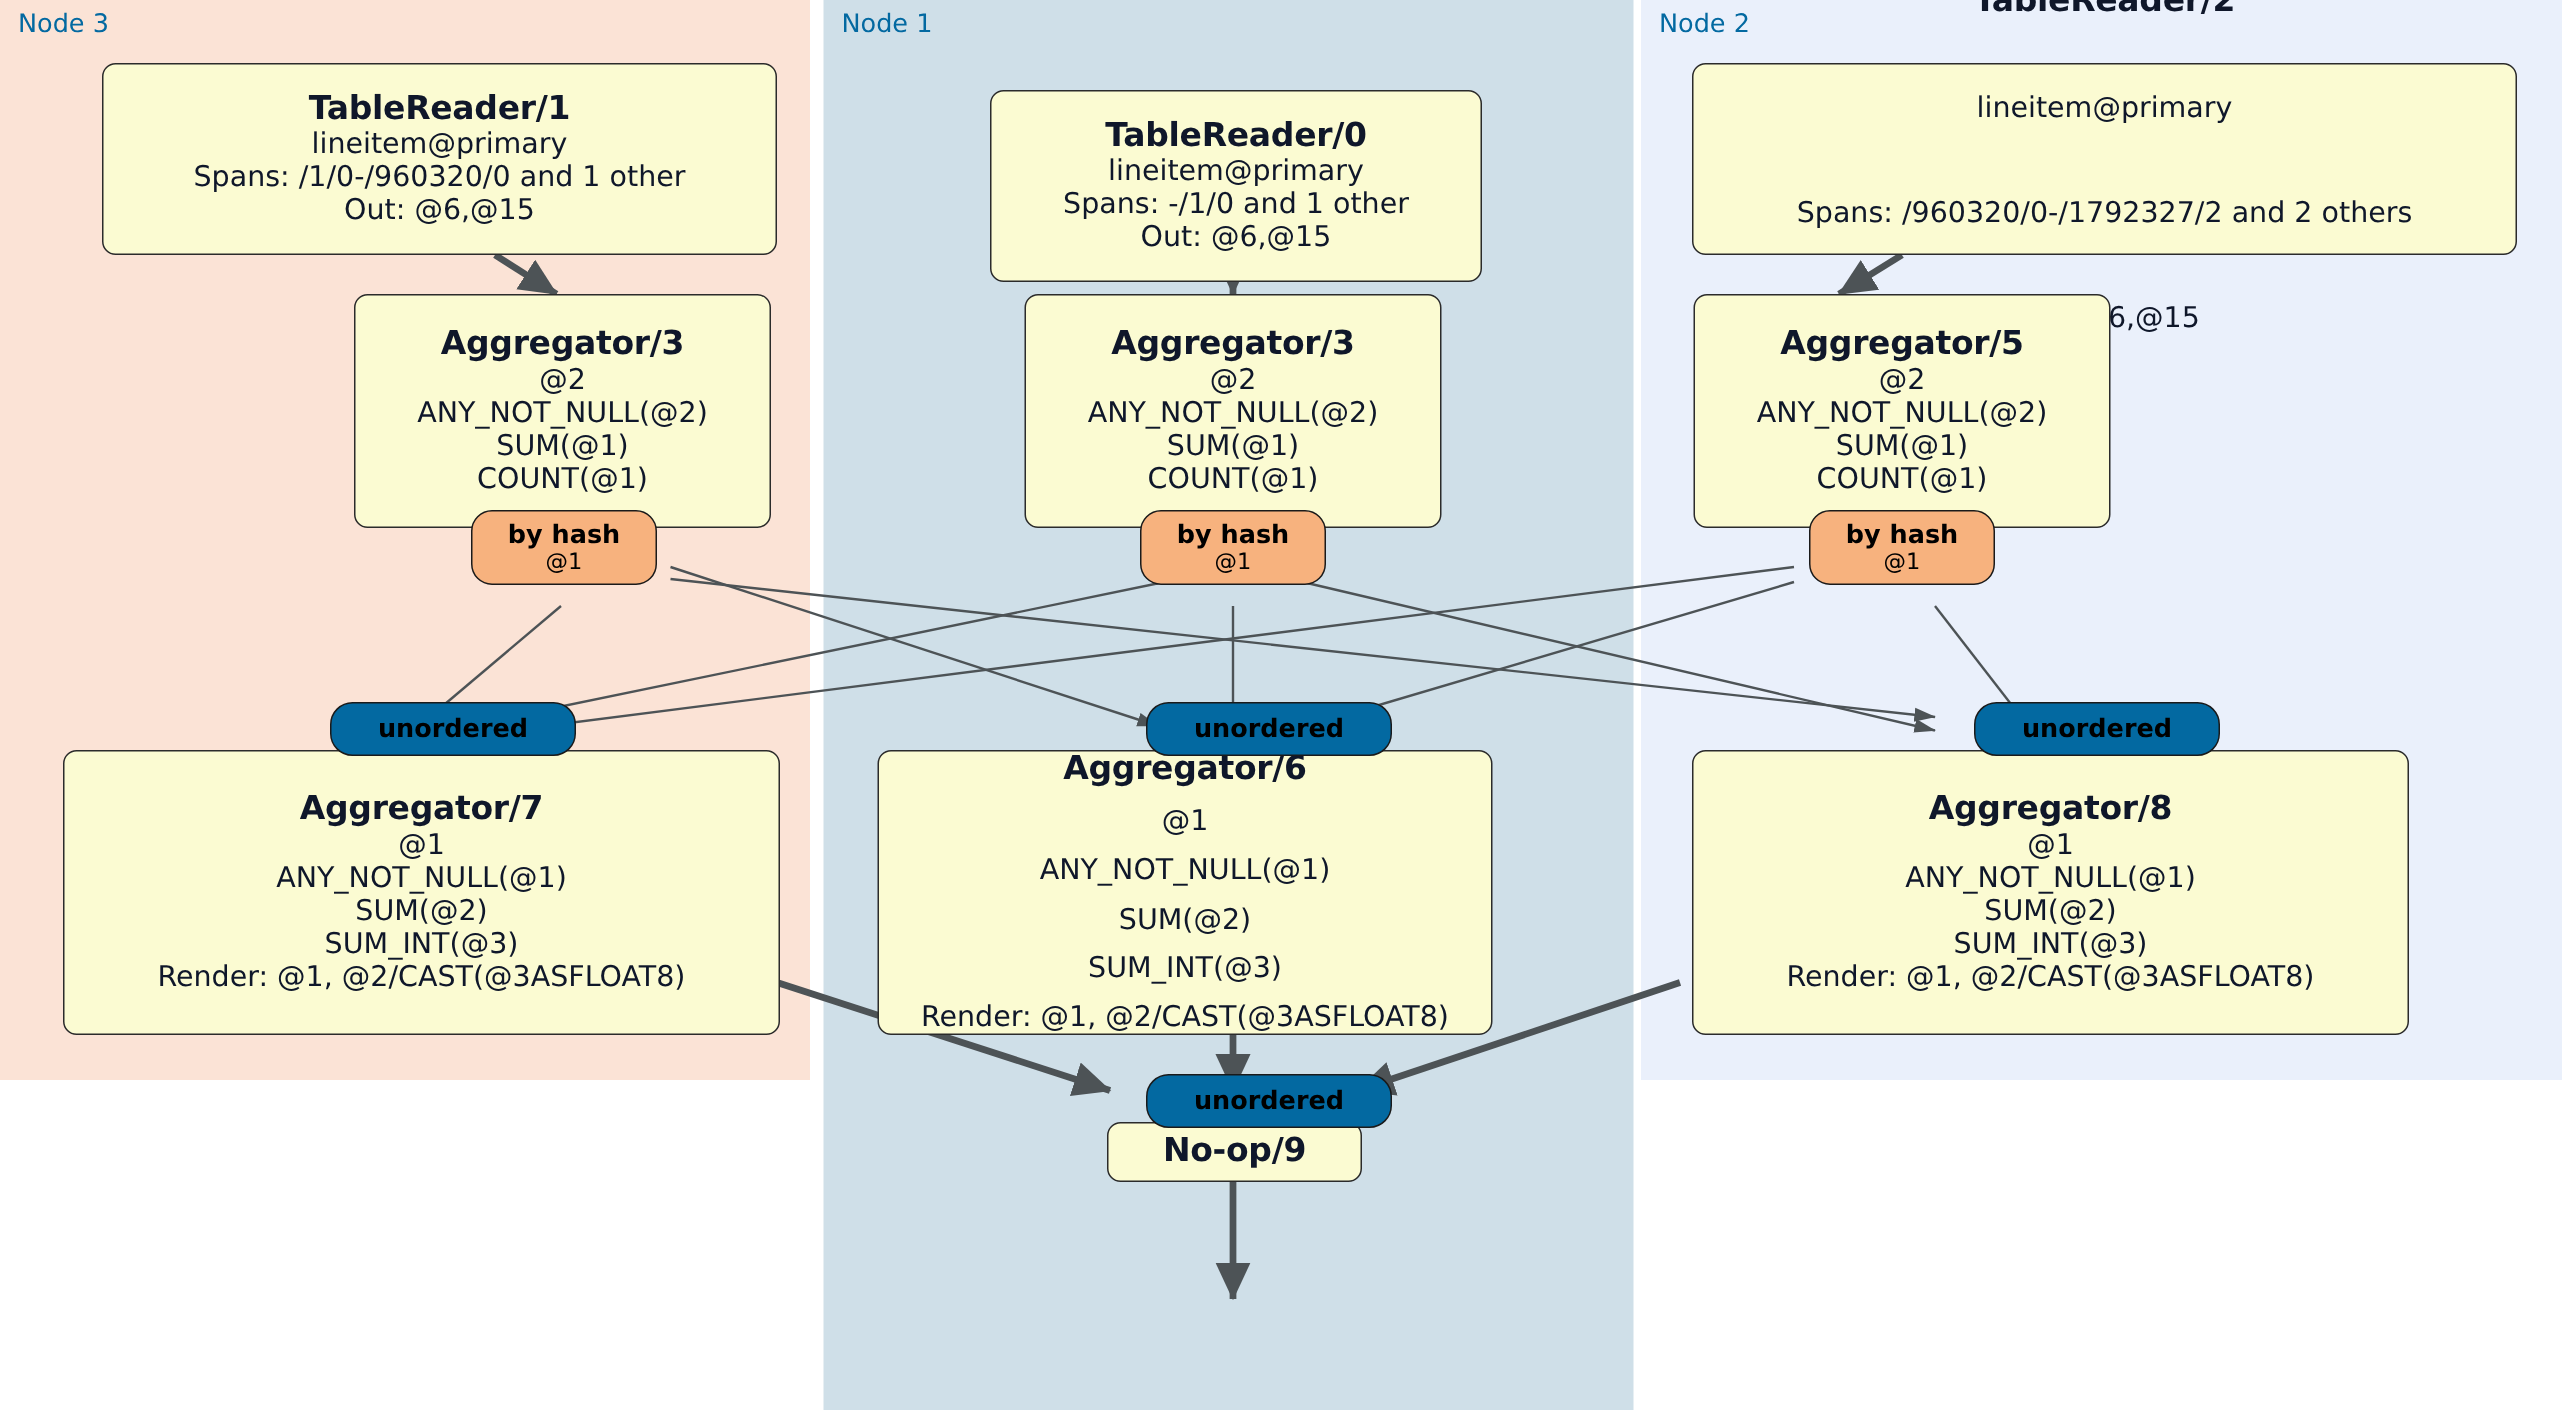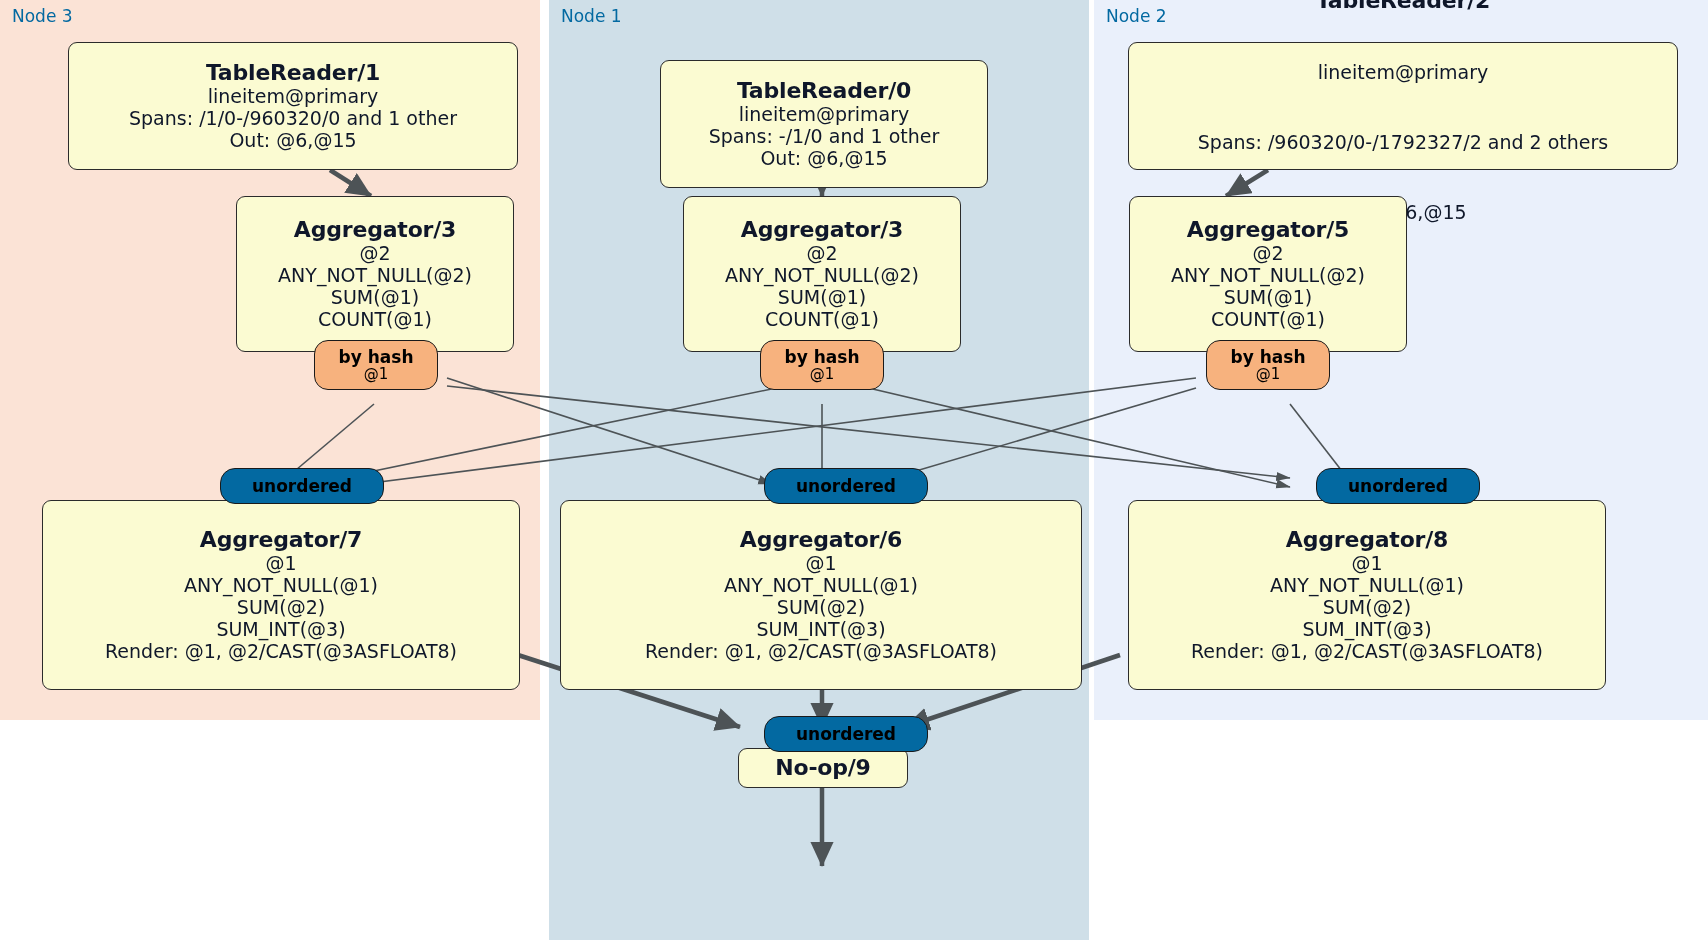--- a/index.html
+++ b/index.html
@@ -156,21 +156,21 @@
 
   <div class="box" id="agg7" style="left:42px;top:500px;width:478px;height:190px;">
     <div class="title">Aggregator/7</div>
     <div class="line">@1</div>
     <div class="line">ANY_NOT_NULL(@1)</div>
     <div class="line">SUM(@2)</div>
     <div class="line">SUM_INT(@3)</div>
     <div class="line">Render: @1, @2/CAST(@3ASFLOAT8)</div>
   </div>
 
-  <div class="box" id="agg6" style="left:560px;top:500px;width:522px;height:190px;">
+  <div class="box" id="agg6" style="left:585px;top:500px;width:410px;height:190px;justify-content:space-between;">
     <div class="title">Aggregator/6</div>
     <div class="line">@1</div>
     <div class="line">ANY_NOT_NULL(@1)</div>
     <div class="line">SUM(@2)</div>
     <div class="line">SUM_INT(@3)</div>
     <div class="line">Render: @1, @2/CAST(@3ASFLOAT8)</div>
   </div>
 
   <div class="box" id="agg8" style="left:1128px;top:500px;width:478px;height:190px;">
     <div class="title">Aggregator/8</div>

